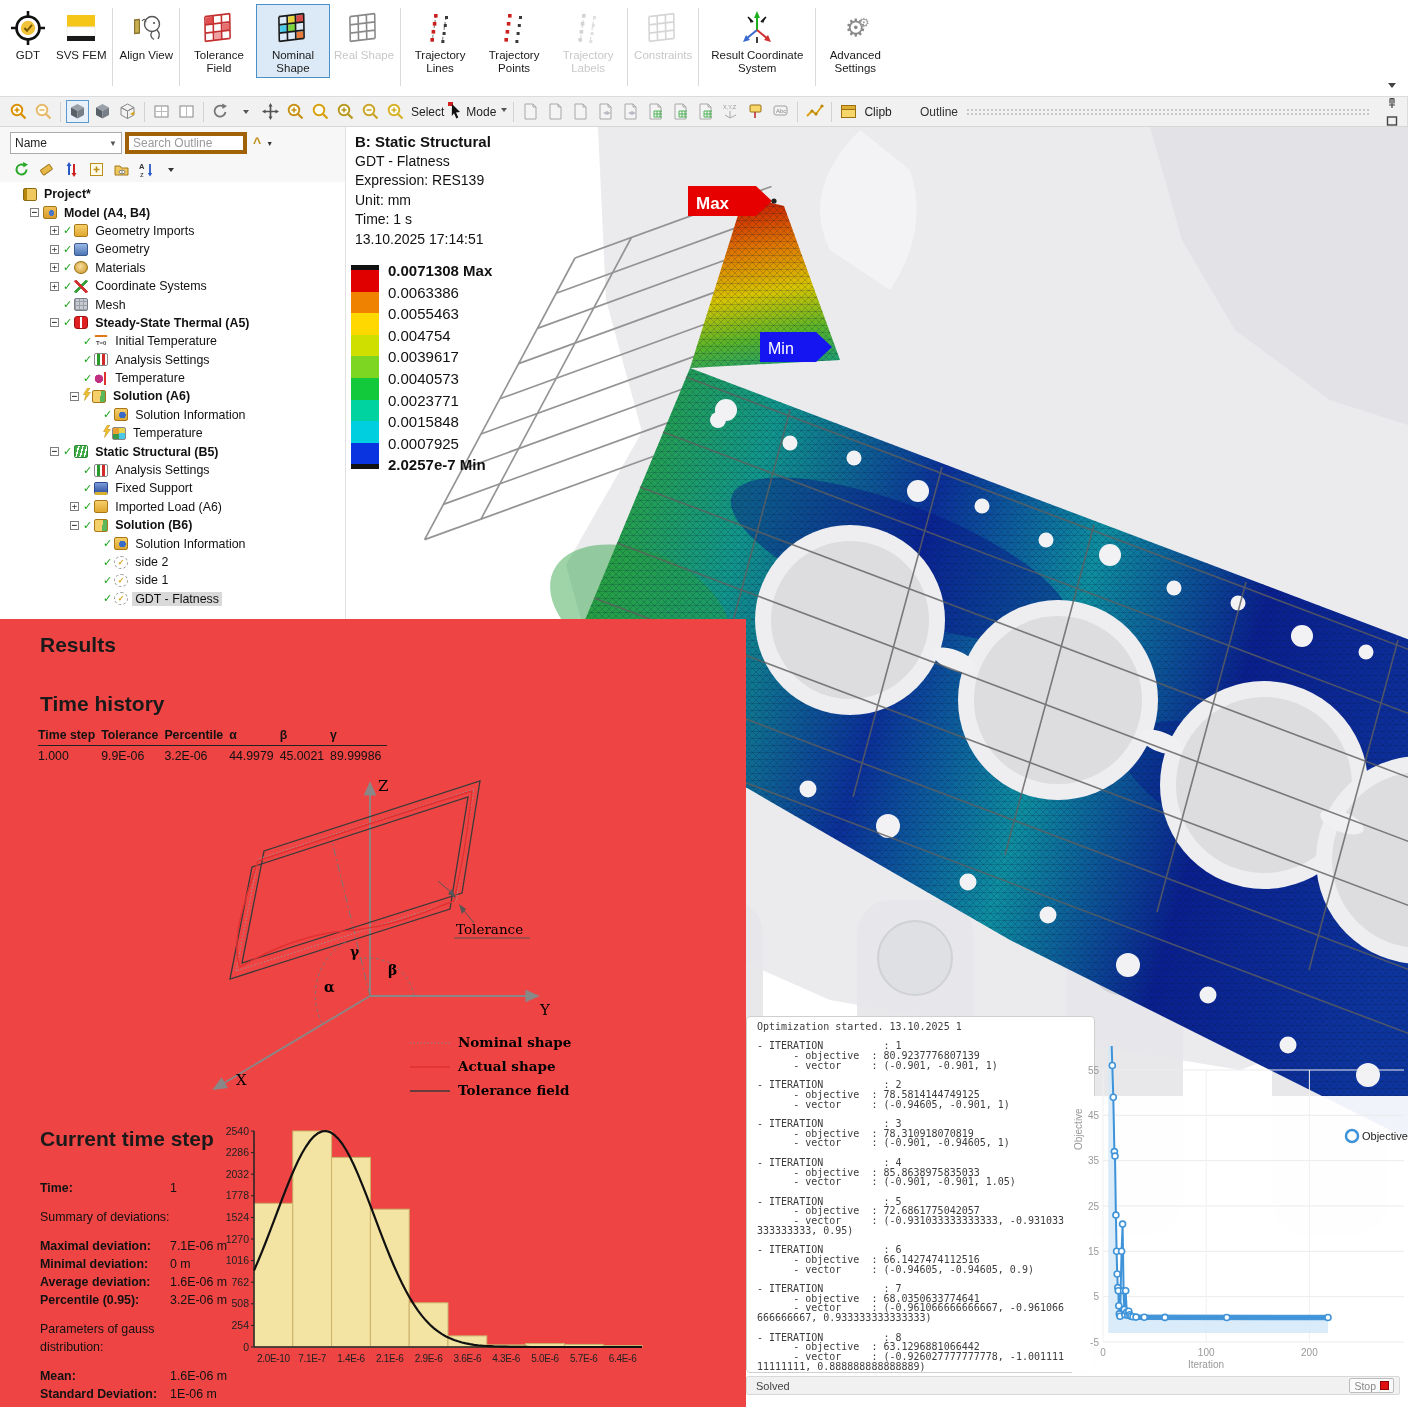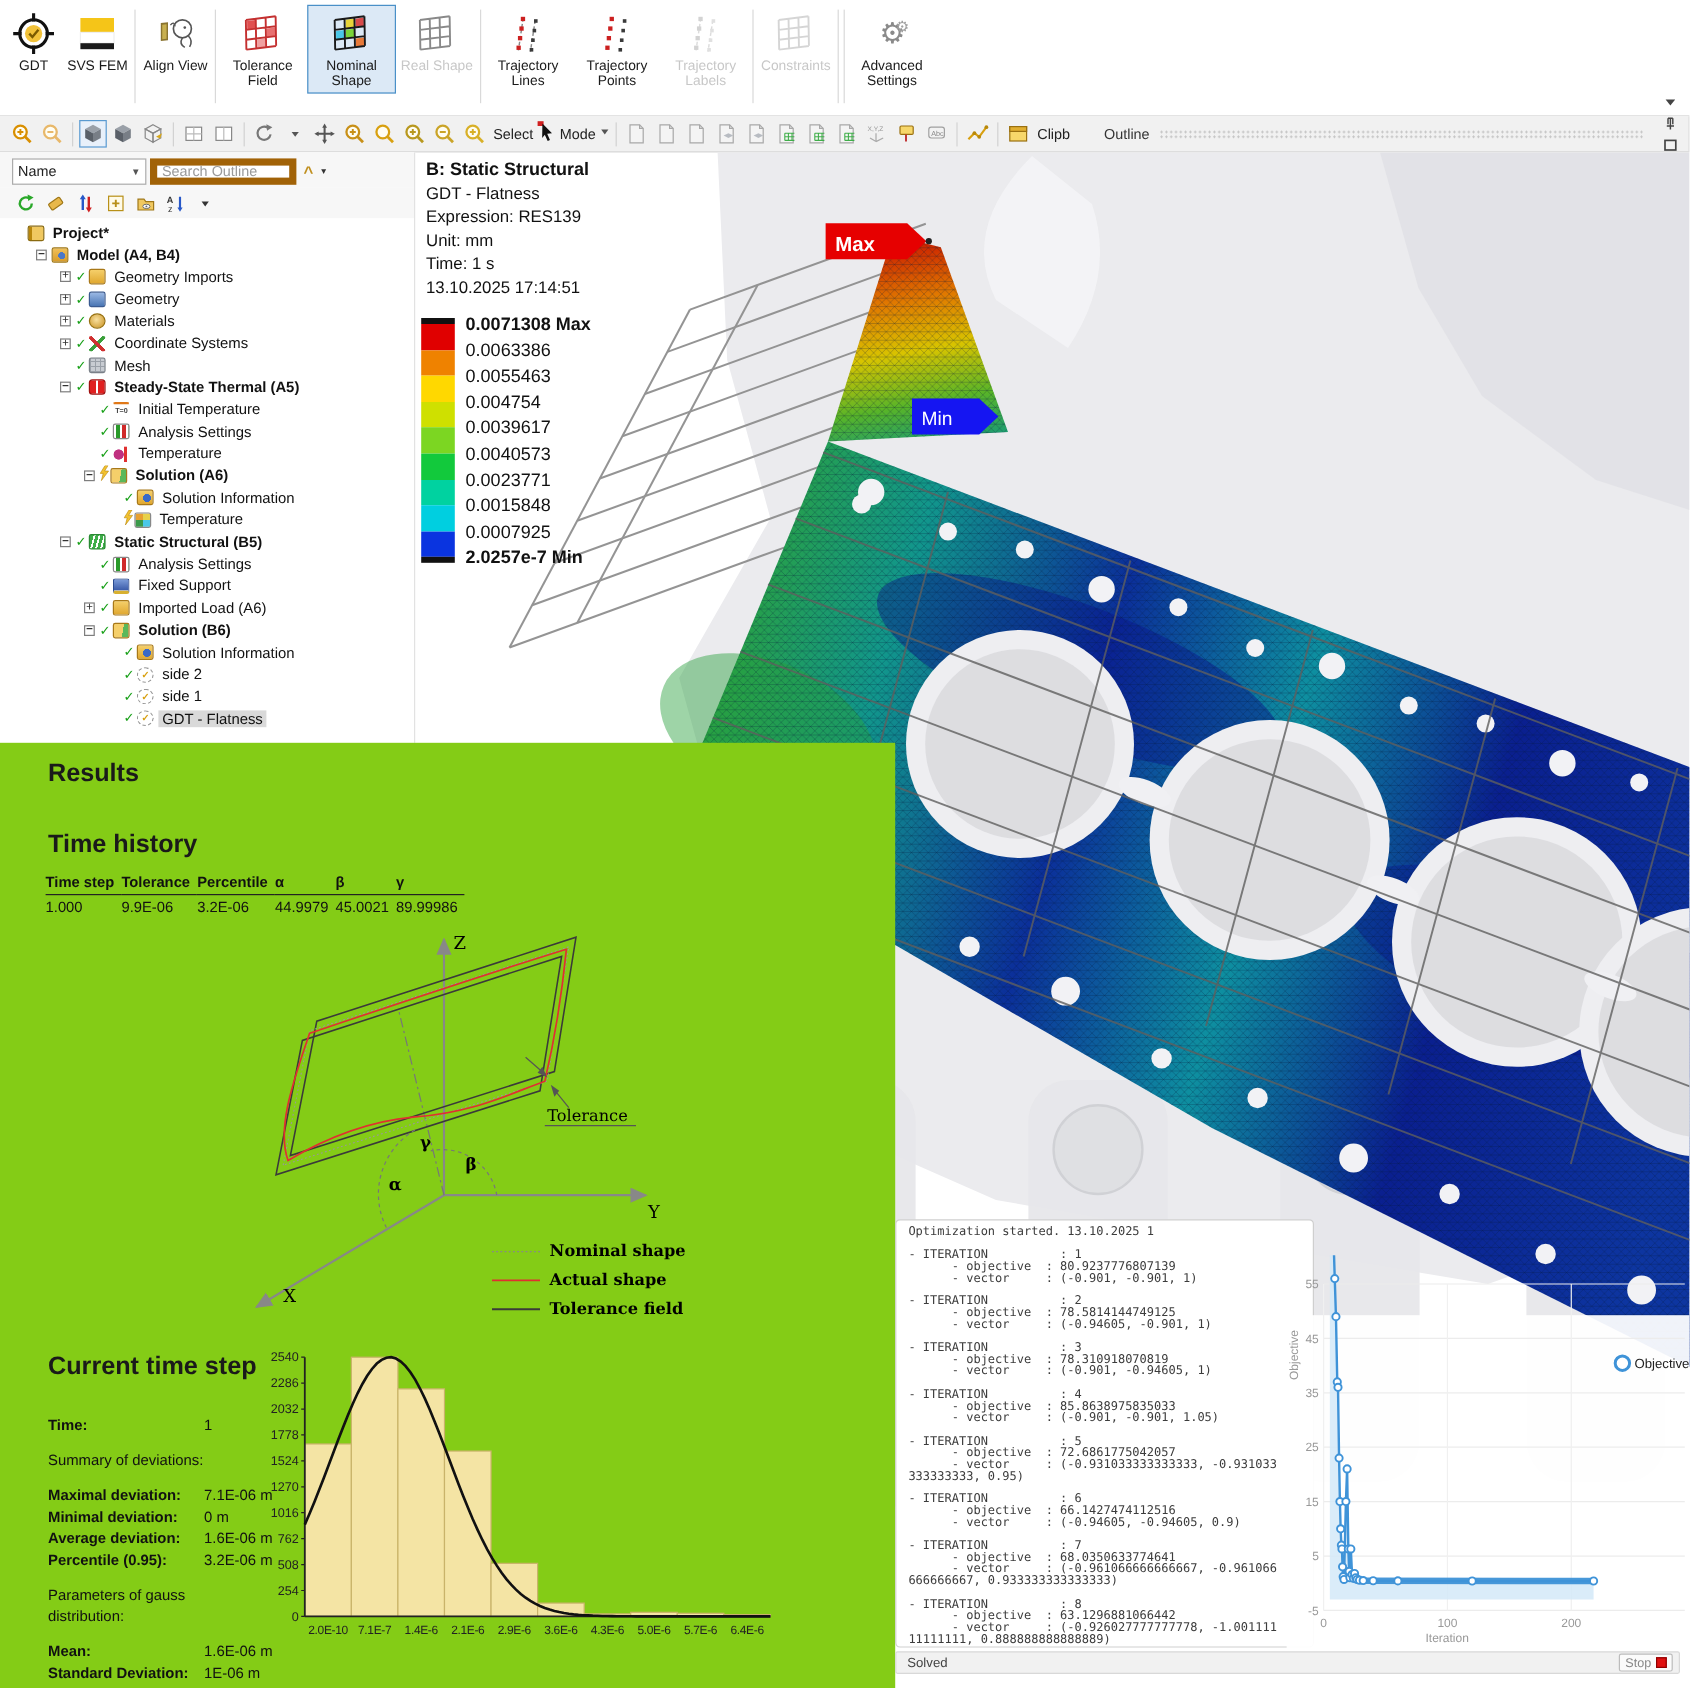--- a/index.html
+++ b/index.html
@@ -31,39 +31,39 @@
     border:1px solid transparent; cursor:default; flex:none; }
   .ticon.sel { background:#e8f0fa; border:1px solid #5a9ad0; }
   .tsep { width:1px; height:20px; background:#d2d2d2; margin:0 4px; flex:none; }
   .tlabel { font-size:12px; color:#222; margin:0 3px; flex:none; }
   
   #left-panel { position:absolute; left:0; top:127px; width:346px; height:492px; background:#fff;
     border-right:1px solid #e2e2e2; }
   #filter-row { display:flex; align-items:center; padding:5px 4px 2px 10px; background:#f7f7f7; }
   #name-select { width:112px; height:22px; border:1px solid #ababab; background:#fff; font-size:12px;
     color:#222; display:flex; align-items:center; padding:0 4px; justify-content:space-between; }
-  #search-input { width:122px; height:22px; border:6px solid #a16207; font-size:12px; padding:0 4px;
+  #search-input { width:122px; height:22px; border:4px solid #a16207; font-size:12px; padding:0 4px;
     margin-left:3px; color:#8b5cf6; font-family:"Liberation Sans",sans-serif; }
   #search-input::placeholder { color:#9a9a9a; }
   #tree-toolbar { display:flex; align-items:center; padding:4px 4px 4px 12px; background:#f7f7f7; }
   #tree-toolbar .hicon { margin-left:0; margin-right:7px; }
   #tree { padding:3px 0 0 4px; background:#fff; }
   .trow { display:flex; align-items:center; height:18.4px; font-size:12.4px; color:#111; cursor:default; white-space:nowrap; }
   .trow.bold { font-weight:bold; }
   .trow .lbl { padding:0 3px; }
   .trow.selrow .lbl { background:#d9d9d9; }
   .exp { width:9px; height:9px; border:1px solid #7e7e7e; background:#fff; font-size:9px; line-height:7px;
     text-align:center; color:#333; margin-right:4px; flex:none; font-family:"DejaVu Sans Mono",monospace; }
   .expspace { width:13px; flex:none; }
   .chk { color:#18a018; font-weight:bold; font-size:11px; margin-right:2px; flex:none;
     font-family:"DejaVu Sans",sans-serif; }
   .ti { width:14px; height:13px; border-radius:2px; display:inline-block; margin-right:4px; flex:none;
     position:relative; font-size:6px; text-align:center; }
   
-  #results-pane { position:absolute; left:0; top:619px; width:746px; height:788px; background:#84cc16; }
+  #results-pane { position:absolute; left:0; top:619px; width:746px; height:788px; background:#ef4444; }
   .h1 { font-size:21px; font-weight:bold; color:#1a1a1a; }
   .h2 { font-size:21px; font-weight:bold; color:#1a1a1a; }
   #results-title { position:absolute; left:40px; top:14px; }
   #th-title { position:absolute; left:40px; top:73px; }
   #th-table { position:absolute; left:38px; top:108px; border-collapse:collapse; font-size:12.3px; color:#111; }
   #th-table th { text-align:left; font-weight:bold; padding:1px 6px 3px 0; border-bottom:1.6px solid #222; }
   #th-table td { padding:3px 6px 1px 0; }
   #cts-title { position:absolute; left:40px; top:508px; }
   #stats { position:absolute; left:40px; top:560px; width:210px; font-size:12.4px; color:#111; }
   .srow { display:flex; line-height:18px; }
@@ -234,20 +234,38 @@
           <svg width="38" height="38" viewBox="0 0 38 38">
             <g transform="rotate(-7 19 19) skewX(-6)">
     <path d="M7,6 h25 M7,14.2 h25 M7,22.4 h25 M7,30.6 h25 M7,6 v24.6 M15.3,6 v24.6 M23.6,6 v24.6 M32,6 v24.6" stroke="#b4b4b4" stroke-width="1.6" fill="none"></path>
             </g>
           </svg>
         </div>
         <div class="rlabel">Constraints</div>
       </div>
     </div>
     <div class="rsep"></div>
+    <div class="rgroup">
+      <div class="ritem wide">
+        <div class="ricon">
+          <svg width="38" height="38" viewBox="0 0 38 38">
+   <path d="M19,21 L19,6" stroke="#1db01d" stroke-width="2"></path>
+            <polygon points="19,2 16,9 22,9" fill="#1db01d"></polygon>
+   <path d="M19,21 L8,30" stroke="#3a6ad0" stroke-width="2"></path>
+            <polygon points="5,33 12,31 8,26" fill="#3a6ad0"></polygon>
+   <path d="M19,21 L30,30" stroke="#d03030" stroke-width="2"></path>
+            <polygon points="33,33 30,26 26,31" fill="#d03030"></polygon>
+   <path d="M10,8 l5,5 M28,8 l-5,5 M19,34 l0,-6" stroke="#111" stroke-width="1.6"></path>
+   <polygon points="14,12 10.5,8.5 13,14.5" fill="#111"></polygon>
+            <polygon points="24,12 27.5,8.5 25,14.5" fill="#111"></polygon>
+          </svg>
+        </div>
+        <div class="rlabel">Result Coordinate System</div>
+      </div>
+    </div>
     <div class="rsep"></div>
     <div class="rgroup">
       <div class="ritem">
         <div class="ricon">
           <svg width="38" height="38" viewBox="0 0 38 38">
             <text x="9" y="27" font-size="24" fill="#8a8a8a" font-family="DejaVu Sans">⚙</text>
    <text x="22" y="18" font-size="13" fill="#a0a0a0" font-family="DejaVu Sans">⚙</text>
           </svg>
         </div>
         <div class="rlabel">Advanced Settings</div>

